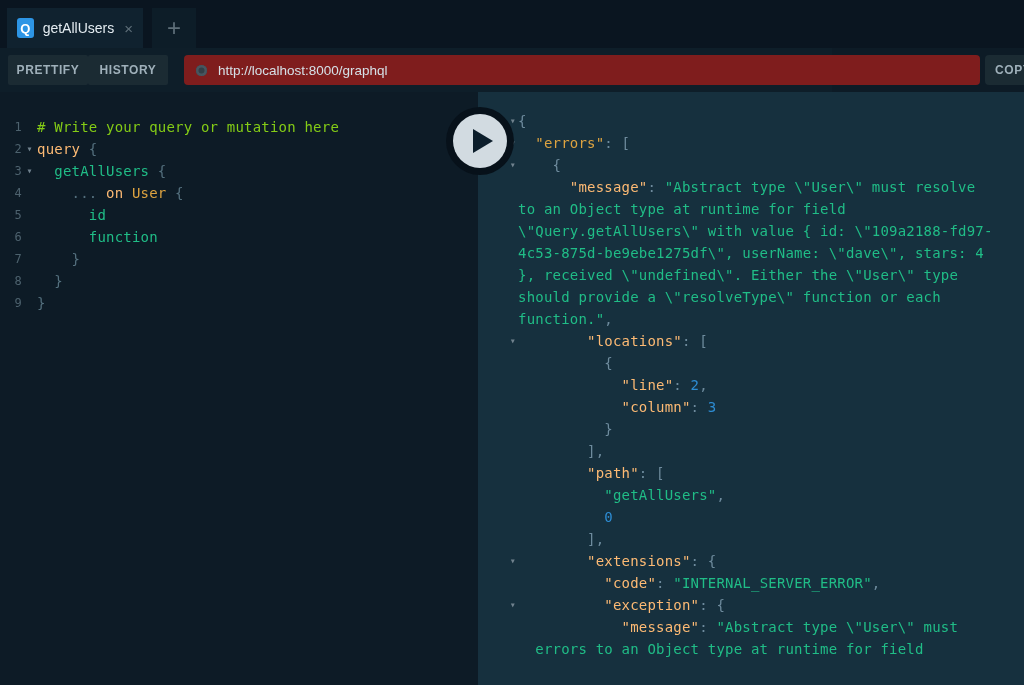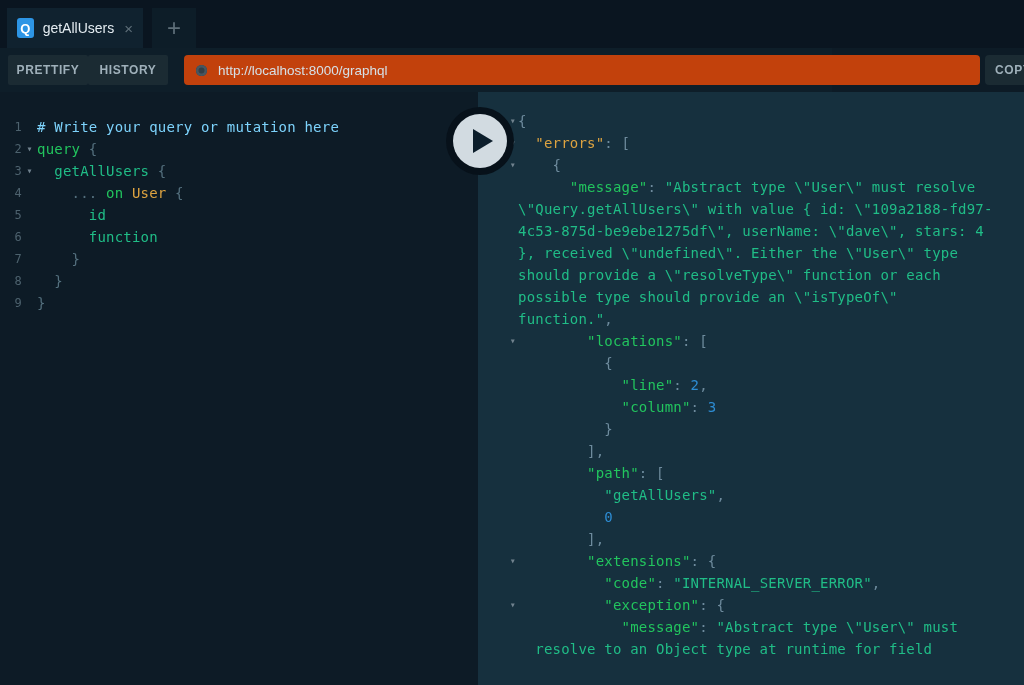--- a/index.html
+++ b/index.html
@@ -19,21 +19,21 @@
             color:#5e6f79; font-size:24px; font-weight:300; display:flex; align-items:center;
             justify-content:center; cursor:pointer; }
 
   
   .toolbar { position:absolute; left:0; top:48px; width:832px; height:44px; background:#0e1e29; }
   .tb-btn { position:absolute; top:7px; height:30px; background:#1b2b33; border:none; border-radius:2px;
             color:#9fb0ba; font-family:"Liberation Sans", sans-serif; font-size:12px; font-weight:bold;
             letter-spacing:.6px; cursor:pointer; }
   #btn-prettify { left:8px;  width:80px; }
   #btn-history  { left:88px; width:80px; }
-  .urlbar { position:absolute; left:184px; top:7px; width:796px; height:30px; background:#c2410c;
+  .urlbar { position:absolute; left:184px; top:7px; width:796px; height:30px; background:#7f1d1d;
             border-radius:4px; display:flex; align-items:center; }
   .url-dot { width:11px; height:11px; border-radius:50%; background:#53626b;
              box-shadow:inset 0 0 0 2.5px #48565f, inset 0 0 0 6px #333f47; margin-left:12px; }
   .url-input { flex:1; background:transparent; border:none; outline:none; color:#d5e0e7;
                font-family:"Liberation Sans", sans-serif; font-size:13.5px; padding-left:11px; }
   #btn-copy { left:985px; width:110px; border-radius:4px 0 0 4px; text-align:left; padding-left:10px; }
 
   
   .main  { position:absolute; left:0; top:92px; width:1024px; height:593px; }
   .qpane { position:absolute; left:0; top:0; width:478px; height:593px; background:#0d1b26;
@@ -41,22 +41,22 @@
   .rpane { position:absolute; left:478px; top:0; width:546px; height:593px; background:#16303e;
            padding-top:18px; overflow:hidden; }
 
   .row  { display:flex; height:22px; line-height:22px; white-space:pre;
           font-family:"DejaVu Sans Mono", monospace; font-size:14px; letter-spacing:.2px; }
   .gut  { width:22px; text-align:right; color:#4d626e; font-size:12px; flex:none; }
   .fold { width:15px; text-align:center; color:#70828e; font-size:10px; flex:none; cursor:pointer; }
   .rfold{ width:40px; text-align:right; padding-right:2px; color:#70828e; font-size:10px; flex:none; cursor:pointer; }
   .code { flex:1; overflow:hidden; }
 
-  .t-c { color:#7dd3fc; }              
-  .t-k { color:#22c55e; }              
+  .t-c { color:#84cc16; }              
+  .t-k { color:#fdba74; }              
   .t-n { color:#2d8cd3; }              
   .t-g { color:#20bd87; }              
   .t-o { color:#dda340; }              
   .qpane .t-p { color:#54707e; }       
   .rpane .t-p { color:#6e8b9d; }       
 
   .cursor { display:inline-block; width:2px; height:15px; background:#5f7280; vertical-align:middle; }
 
   
   .play { position:absolute; left:446px; top:15px; width:68px; height:68px; border-radius:50%;
@@ -106,41 +106,41 @@
           <div class="row"><span class="gut">8</span><span class="fold"></span><span class="code"><span class="t-p">  }</span></span></div>
           <div class="row"><span class="gut">9</span><span class="fold"></span><span class="code"><span class="t-p">}</span></span></div>
         </div>
     </div>
     <div class="rpane">
       <div id="result-lines">
           <div class="row"><span class="rfold">▾</span><span class="code"><span class="t-p">{</span></span></div>
           <div class="row"><span class="rfold">▾</span><span class="code"><span class="t-p">  </span><span class="t-o">"errors"</span><span class="t-p">: [</span></span></div>
           <div class="row"><span class="rfold">▾</span><span class="code"><span class="t-p">    {</span></span></div>
           <div class="row"><span class="rfold"></span><span class="code"><span class="t-p">      </span><span class="t-k">"message"</span><span class="t-p">: </span><span class="t-g">"Abstract type \"User\" must resolve</span></span></div>
+          <div class="row"><span class="rfold"></span><span class="code"><span class="t-g">to an Object type at runtime for field</span></span></div>
           <div class="row"><span class="rfold"></span><span class="code"><span class="t-g">\"Query.getAllUsers\" with value { id: \"109a2188-fd97-</span></span></div>
           <div class="row"><span class="rfold"></span><span class="code"><span class="t-g">4c53-875d-be9ebe1275df\", userName: \"dave\", stars: 4</span></span></div>
           <div class="row"><span class="rfold"></span><span class="code"><span class="t-g">}, received \"undefined\". Either the \"User\" type</span></span></div>
           <div class="row"><span class="rfold"></span><span class="code"><span class="t-g">should provide a \"resolveType\" function or each</span></span></div>
-          <div class="row"><span class="rfold"></span><span class="code"><span class="t-g">possible type should provide an \"isTypeOf\"</span></span></div>
           <div class="row"><span class="rfold"></span><span class="code"><span class="t-g">function."</span><span class="t-p">,</span></span></div>
           <div class="row"><span class="rfold">▾</span><span class="code"><span class="t-p">        </span><span class="t-k">"locations"</span><span class="t-p">: [</span></span></div>
           <div class="row"><span class="rfold"></span><span class="code"><span class="t-p">          {</span></span></div>
           <div class="row"><span class="rfold"></span><span class="code"><span class="t-p">            </span><span class="t-k">"line"</span><span class="t-p">: </span><span class="t-n">2</span><span class="t-p">,</span></span></div>
           <div class="row"><span class="rfold"></span><span class="code"><span class="t-p">            </span><span class="t-k">"column"</span><span class="t-p">: </span><span class="t-n">3</span></span></div>
           <div class="row"><span class="rfold"></span><span class="code"><span class="t-p">          }</span></span></div>
           <div class="row"><span class="rfold"></span><span class="code"><span class="t-p">        ],</span></span></div>
           <div class="row"><span class="rfold"></span><span class="code"><span class="t-p">        </span><span class="t-k">"path"</span><span class="t-p">: [</span></span></div>
           <div class="row"><span class="rfold"></span><span class="code"><span class="t-p">          </span><span class="t-g">"getAllUsers"</span><span class="t-p">,</span></span></div>
           <div class="row"><span class="rfold"></span><span class="code"><span class="t-p">          </span><span class="t-n">0</span></span></div>
           <div class="row"><span class="rfold"></span><span class="code"><span class="t-p">        ],</span></span></div>
           <div class="row"><span class="rfold">▾</span><span class="code"><span class="t-p">        </span><span class="t-k">"extensions"</span><span class="t-p">: {</span></span></div>
           <div class="row"><span class="rfold"></span><span class="code"><span class="t-p">          </span><span class="t-k">"code"</span><span class="t-p">: </span><span class="t-g">"INTERNAL_SERVER_ERROR"</span><span class="t-p">,</span></span></div>
           <div class="row"><span class="rfold">▾</span><span class="code"><span class="t-p">          </span><span class="t-k">"exception"</span><span class="t-p">: {</span></span></div>
           <div class="row"><span class="rfold"></span><span class="code"><span class="t-p">            </span><span class="t-k">"message"</span><span class="t-p">: </span><span class="t-g">"Abstract type \"User\" must</span></span></div>
-          <div class="row"><span class="rfold"></span><span class="code"><span class="t-g">  resolve to an Object type at runtime for field</span></span></div>
+          <div class="row"><span class="rfold"></span><span class="code"><span class="t-g">  errors to an Object type at runtime for field</span></span></div>
         </div>
     </div>
     <div class="play">
       <div class="play-inner">
         <div class="play-tri"></div>
       </div>
     </div>
   </div>
 
 </div>

